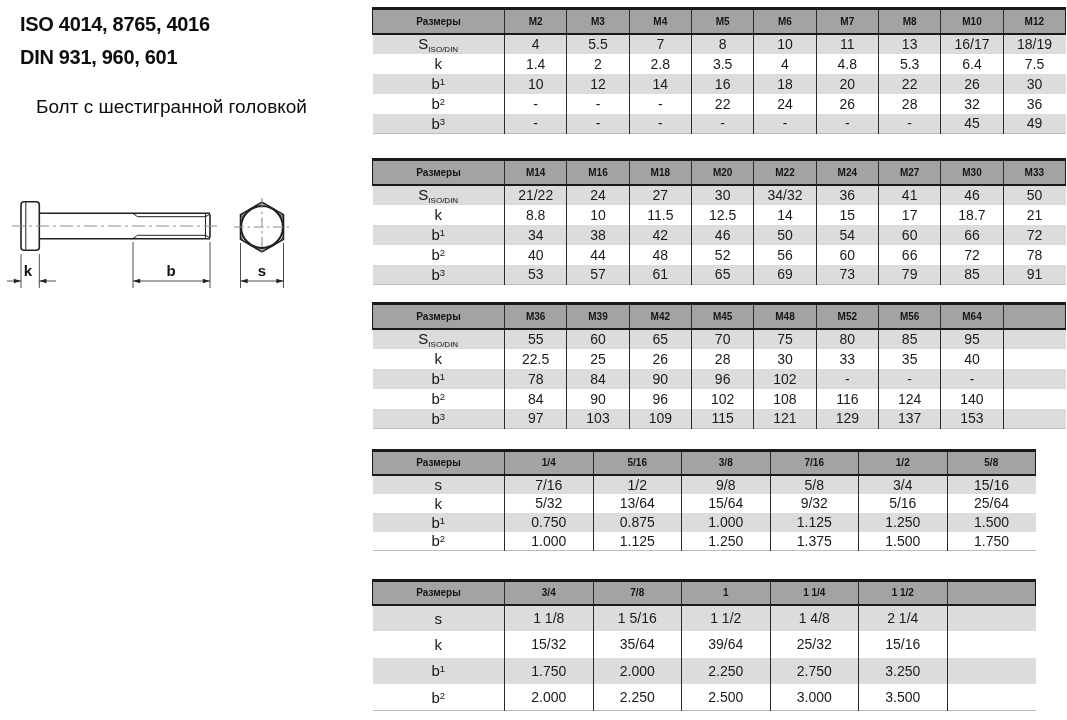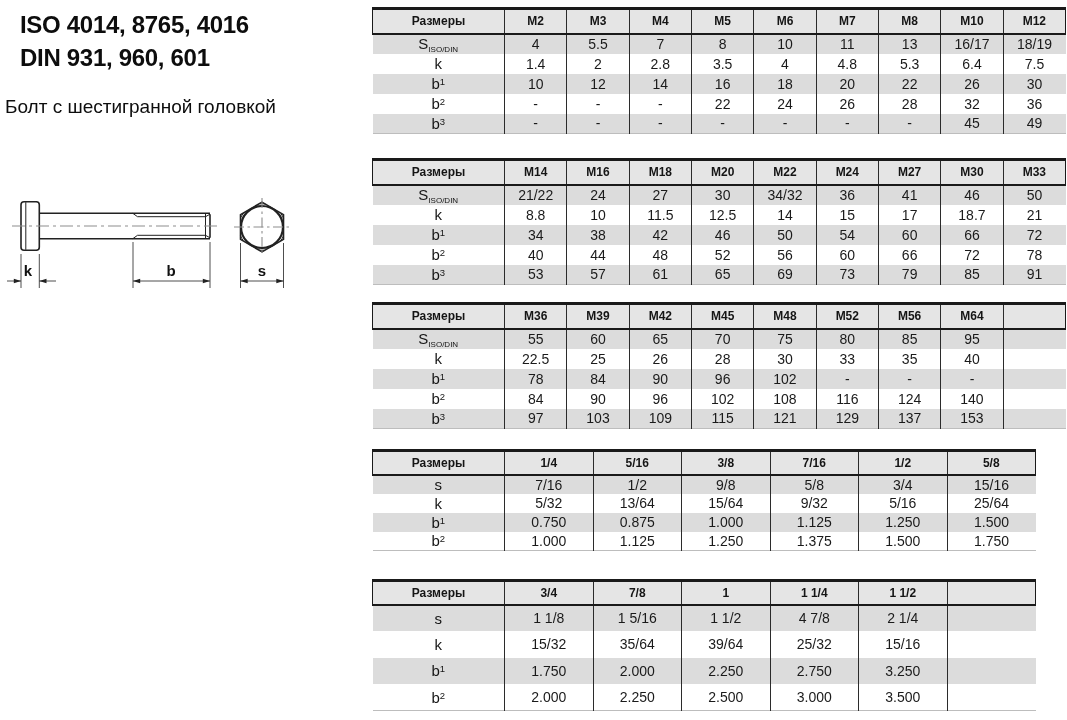--- a/index.html
+++ b/index.html
@@ -1,39 +1,39 @@
 <!DOCTYPE html>
 <html><head>
 <meta charset="utf-8">
 <style>
   html,body{margin:0;padding:0;background:#fff;}
   .page{position:relative;width:1067px;height:720px;background:#fff;overflow:hidden;
         font-family:"Liberation Sans",sans-serif;color:#111;}
 
   
-  .titles{position:absolute;left:20px;top:8px;font-size:24px;font-weight:bold;
+  .titles{position:absolute;left:20px;top:8px;font-size:20px;font-weight:bold;
           line-height:33px;letter-spacing:-0.3px;color:#0d0d0d;}
-  .subtitle{position:absolute;left:5px;top:92px;font-size:19px;line-height:29px;color:#0d0d0d;}
+  .subtitle{position:absolute;left:36px;top:92px;font-size:19px;line-height:29px;color:#0d0d0d;}
   .drawing{position:absolute;left:0;top:195px;}
   .dim{font-family:"Liberation Sans",sans-serif;font-size:15px;font-weight:bold;
        fill:#111;text-anchor:middle;}
   .ext{stroke:#3a3a3a;stroke-width:0.9;}
   .outline{stroke:#222;fill:none;}
   .notes{position:absolute;left:20px;top:323px;font-size:17px;line-height:19.4px;color:#0d0d0d;}
   .notes sup{font-size:11px;}
 
   
   .dim-table{position:absolute;border-collapse:collapse;table-layout:fixed;
              border-top:3px solid #1a1a1a;border-bottom:1px solid #bdbdbd;
              font-family:"Liberation Sans",sans-serif;}
   .dim-table th,.dim-table td{padding:0;text-align:center;vertical-align:middle;
              white-space:nowrap;overflow:hidden;}
   .dim-table tr > *:not(:first-child){border-left:1.5px solid #2b2b2b;}
-  .dim-table thead th{background:#e5e5e5;border-bottom:2.5px solid #1a1a1a;
-             font-weight:bold;font-size:12px;color:#151515;}
+  .dim-table thead th{background:#a3a3a3;border-bottom:2.5px solid #1a1a1a;
+             font-weight:bold;font-size:10px;color:#151515;}
   .dim-table thead th:first-child{border-left:1.5px solid #1a1a1a;}
   .dim-table thead th:last-child{border-right:1.5px solid #1a1a1a;}
   .dim-table tbody tr:nth-child(odd){background:#dcdcdc;}
   .dim-table td{font-size:14px;color:#1a1a1a;}
   .dim-table .row-label{font-weight:normal;font-size:15px;color:#151515;}
   .dim-table .row-label sub{font-size:8px;letter-spacing:0;vertical-align:-3px;}
   .dim-table .row-label sup{font-size:9.5px;vertical-align:4px;}
   .label-col{width:132px;}
 
   .t1,.t2,.t3{left:372px;width:694px;}
@@ -465,21 +465,21 @@
             <th>1 1/2</th>
             <th></th>
           </tr>
         </thead>
         <tbody>
           <tr>
             <th class="row-label"><span>s</span></th>
             <td>1 1/8</td>
             <td>1 5/16</td>
             <td>1 1/2</td>
-            <td>4 7/8</td>
+            <td>1 4/8</td>
             <td>2 1/4</td>
             <td></td>
           </tr>
           <tr>
             <th class="row-label"><span>k</span></th>
             <td>15/32</td>
             <td>35/64</td>
             <td>39/64</td>
             <td>25/32</td>
             <td>15/16</td>

